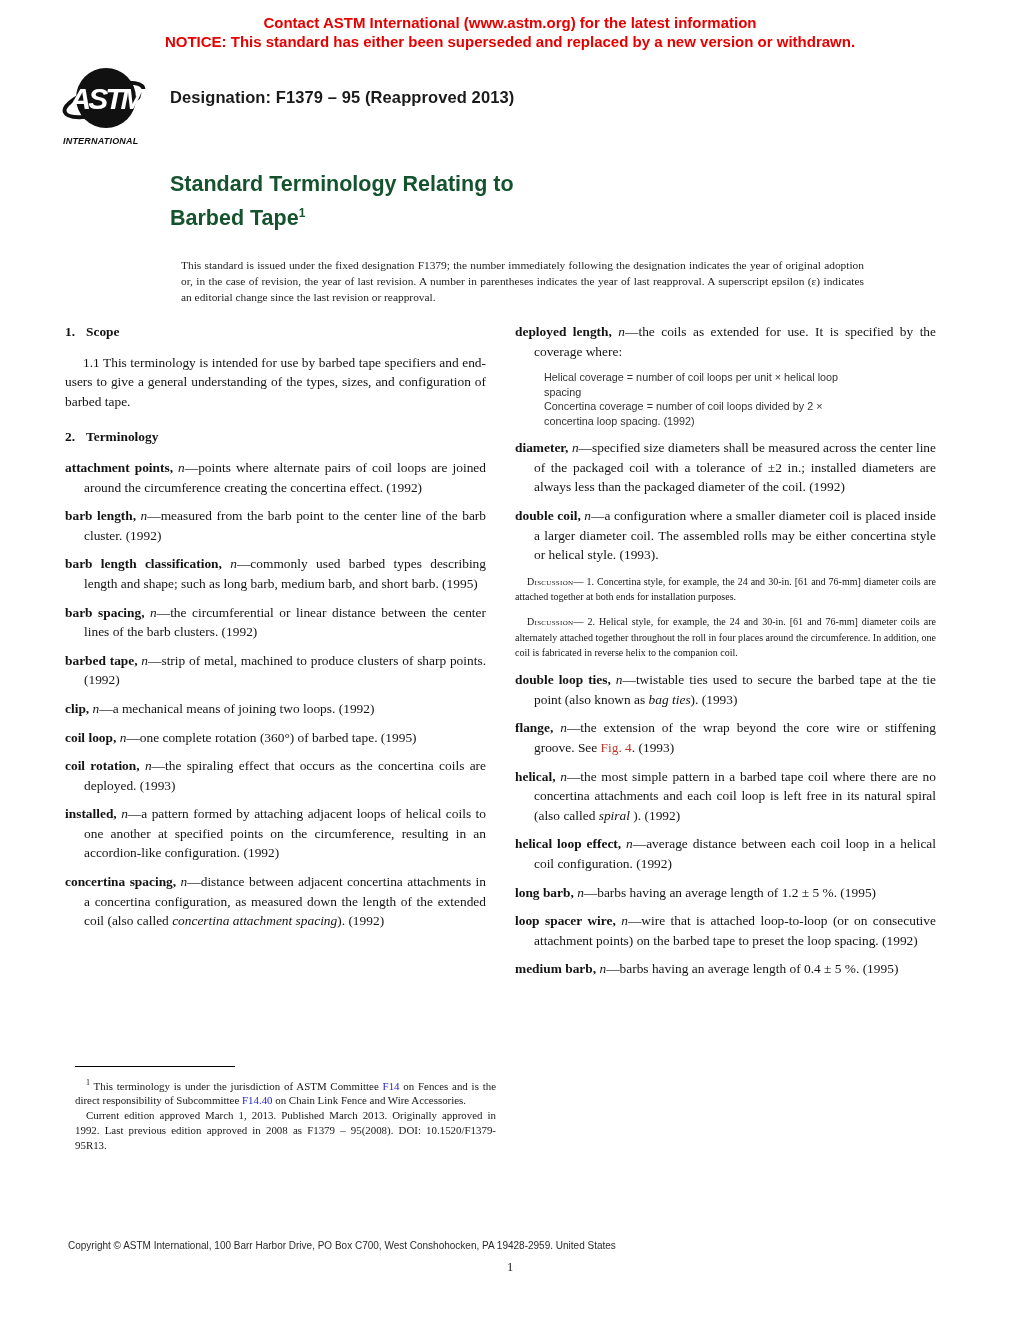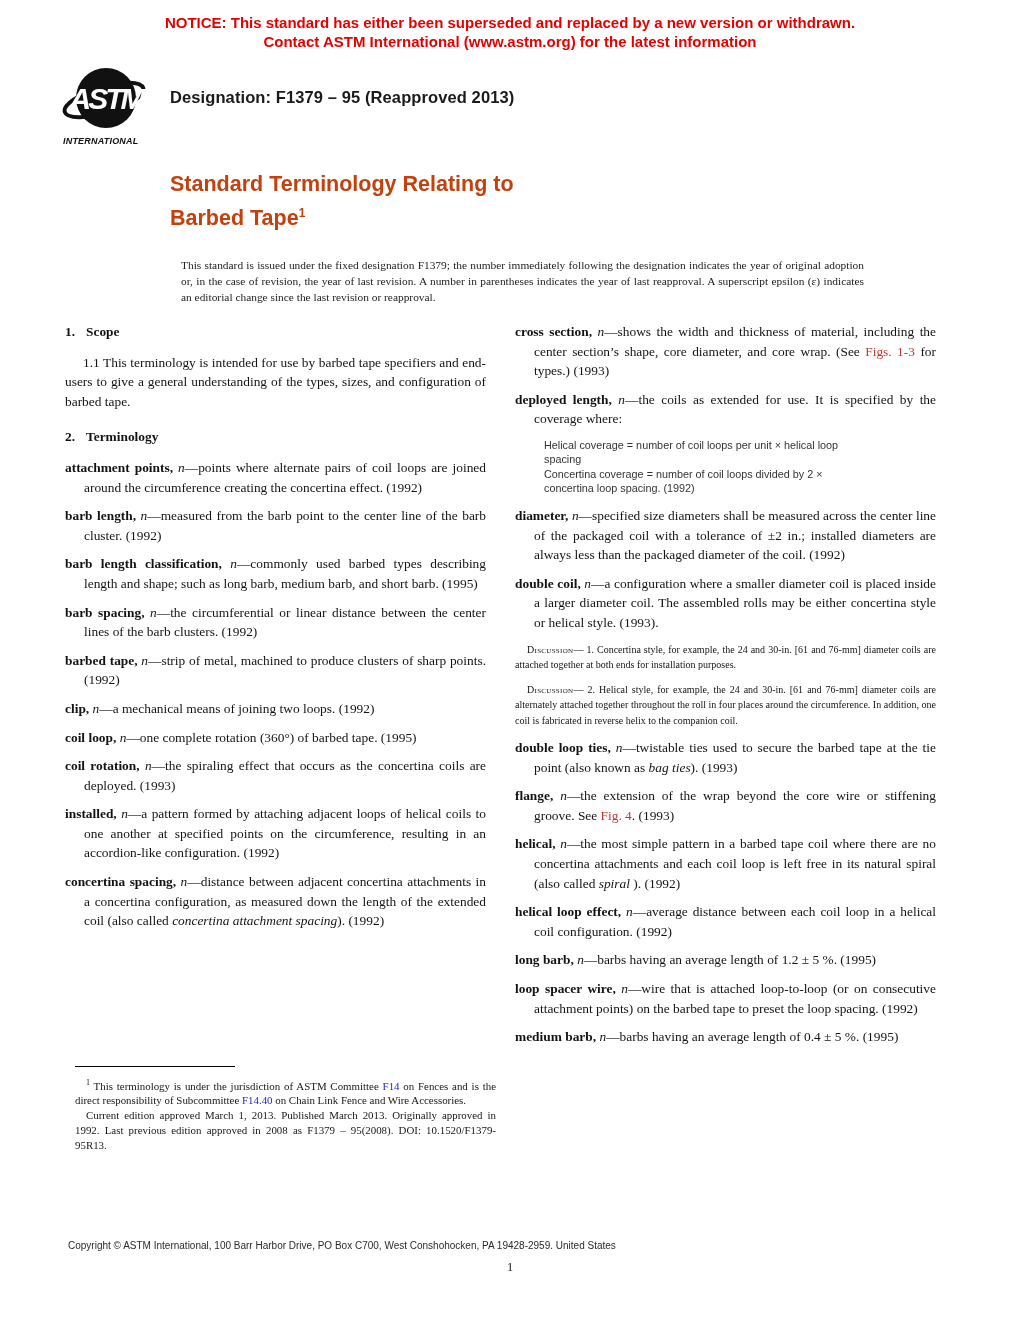--- a/index.html
+++ b/index.html
@@ -16,21 +16,21 @@
   .logo-intl{font-family:"Liberation Sans",sans-serif;font-weight:bold;font-style:italic;
              font-size:9px;letter-spacing:0.2px;color:#111;margin-top:-4px;text-align:left;
              padding-left:3px;}
 
   .designation{position:absolute;left:170px;top:88px;
                font-family:"Liberation Sans",sans-serif;font-weight:bold;
                font-size:16.5px;color:#1a1a1a;letter-spacing:0.1px;}
 
   .title{position:absolute;left:170px;top:170px;
          font-family:"Liberation Sans",sans-serif;font-weight:bold;
-         font-size:21.5px;line-height:29px;color:#c2410c;}
+         font-size:21.5px;line-height:29px;color:#14532d;}
   .title sup{font-size:12px;}
 
   .issued{position:absolute;left:170px;top:246px;width:683px;
           font-size:11.4px;line-height:16px;text-align:justify;color:#222;margin:11px;}
 
   
   .columns{position:absolute;left:65px;top:322px;width:871px;display:flex;gap:29px;}
   .col{width:421px;font-size:13.4px;line-height:19.6px;text-align:justify;}
 
   .heading{font-weight:bold;margin:0 0 11px;}
@@ -56,22 +56,22 @@
            font-size:12.5px;color:#222;}
 
   .link-red, .link-blue{cursor:pointer;}
 </style>
 <style>.notice{color:#e60000}.link-red{color:#c3362b}.link-blue{color:#2323cc}</style></head>
 <body>
 
 <div class="page">
 
   <div class="notice">
+    <div>Contact ASTM International (www.astm.org) for the latest information</div>
     <div>NOTICE: This standard has either been superseded and replaced by a new version or withdrawn.</div>
-    <div>Contact ASTM International (www.astm.org) for the latest information</div>
   </div>
 
   <div class="logo">
     <svg width="88" height="74" viewBox="0 0 88 74">
       <ellipse cx="42" cy="38" rx="41" ry="13" fill="none" stroke="#111" stroke-width="4" transform="rotate(-17 42 38)"></ellipse>
       <circle cx="44" cy="36" r="30" fill="#111"></circle>
       <text x="44" y="47" text-anchor="middle" font-family="Liberation Sans, sans-serif" font-weight="bold" font-style="italic" font-size="30" fill="#ffffff" letter-spacing="-3">ASTM</text>
     </svg>
     <div class="logo-intl">INTERNATIONAL</div>
   </div>
@@ -95,21 +95,20 @@
         <p class="entry"><b>barb length classification,</b><i> n</i>—commonly used barbed types describing length and shape; such as long barb, medium barb, and short barb. (1995)</p>
         <p class="entry"><b>barb spacing,</b><i> n</i>—the circumferential or linear distance between the center lines of the barb clusters. (1992)</p>
         <p class="entry"><b>barbed tape,</b><i> n</i>—strip of metal, machined to produce clusters of sharp points. (1992)</p>
         <p class="entry"><b>clip,</b><i> n</i>—a mechanical means of joining two loops. (1992)</p>
         <p class="entry"><b>coil loop,</b><i> n</i>—one complete rotation (360°) of barbed tape. (1995)</p>
         <p class="entry"><b>coil rotation,</b><i> n</i>—the spiraling effect that occurs as the concertina coils are deployed. (1993)</p>
         <p class="entry"><b>installed,</b><i> n</i>—a pattern formed by attaching adjacent loops of helical coils to one another at specified points on the circumference, resulting in an accordion-like configuration. (1992)</p>
         <p class="entry"><b>concertina spacing,</b><i> n</i>—distance between adjacent concertina attachments in a concertina configuration, as measured down the length of the extended coil (also called <i>concertina attachment spacing</i>). (1992)</p>
       </div>
     <div class="col" id="col-right">
-        <p class="entry"><b>cross section,</b><i> n</i>—shows the width and thickness of material, including the center section’s shape, core diameter, and core wrap. (See <span class="link-red">Figs. 1-3</span> for types.) (1993)</p>
         <p class="entry"><b>deployed length,</b><i> n</i>—the coils as extended for use. It is specified by the coverage where:</p>
         <div class="formula">
           <div>Helical coverage = number of coil loops per unit × helical loop spacing</div>
           <div>Concertina coverage = number of coil loops divided by 2 × concertina loop spacing. (1992)</div>
         </div>
         <p class="entry"><b>diameter,</b><i> n</i>—specified size diameters shall be measured across the center line of the packaged coil with a tolerance of ±2 in.; installed diameters are always less than the packaged diameter of the coil. (1992)</p>
         <p class="entry"><b>double coil,</b><i> n</i>—a configuration where a smaller diameter coil is placed inside a larger diameter coil. The assembled rolls may be either concertina style or helical style. (1993).</p>
         <p class="discussion"><span class="smallcaps">Discussion</span>— 1. Concertina style, for example, the 24 and 30-in. [61 and 76-mm] diameter coils are attached together at both ends for installation purposes.</p>
         <p class="discussion"><span class="smallcaps">Discussion</span>— 2. Helical style, for example, the 24 and 30-in. [61 and 76-mm] diameter coils are alternately attached together throughout the roll in four places around the circumference. In addition, one coil is fabricated in reverse helix to the companion coil.</p>
         <p class="entry"><b>double loop ties,</b><i> n</i>—twistable ties used to secure the barbed tape at the tie point (also known as <i>bag ties</i>). (1993)</p>

